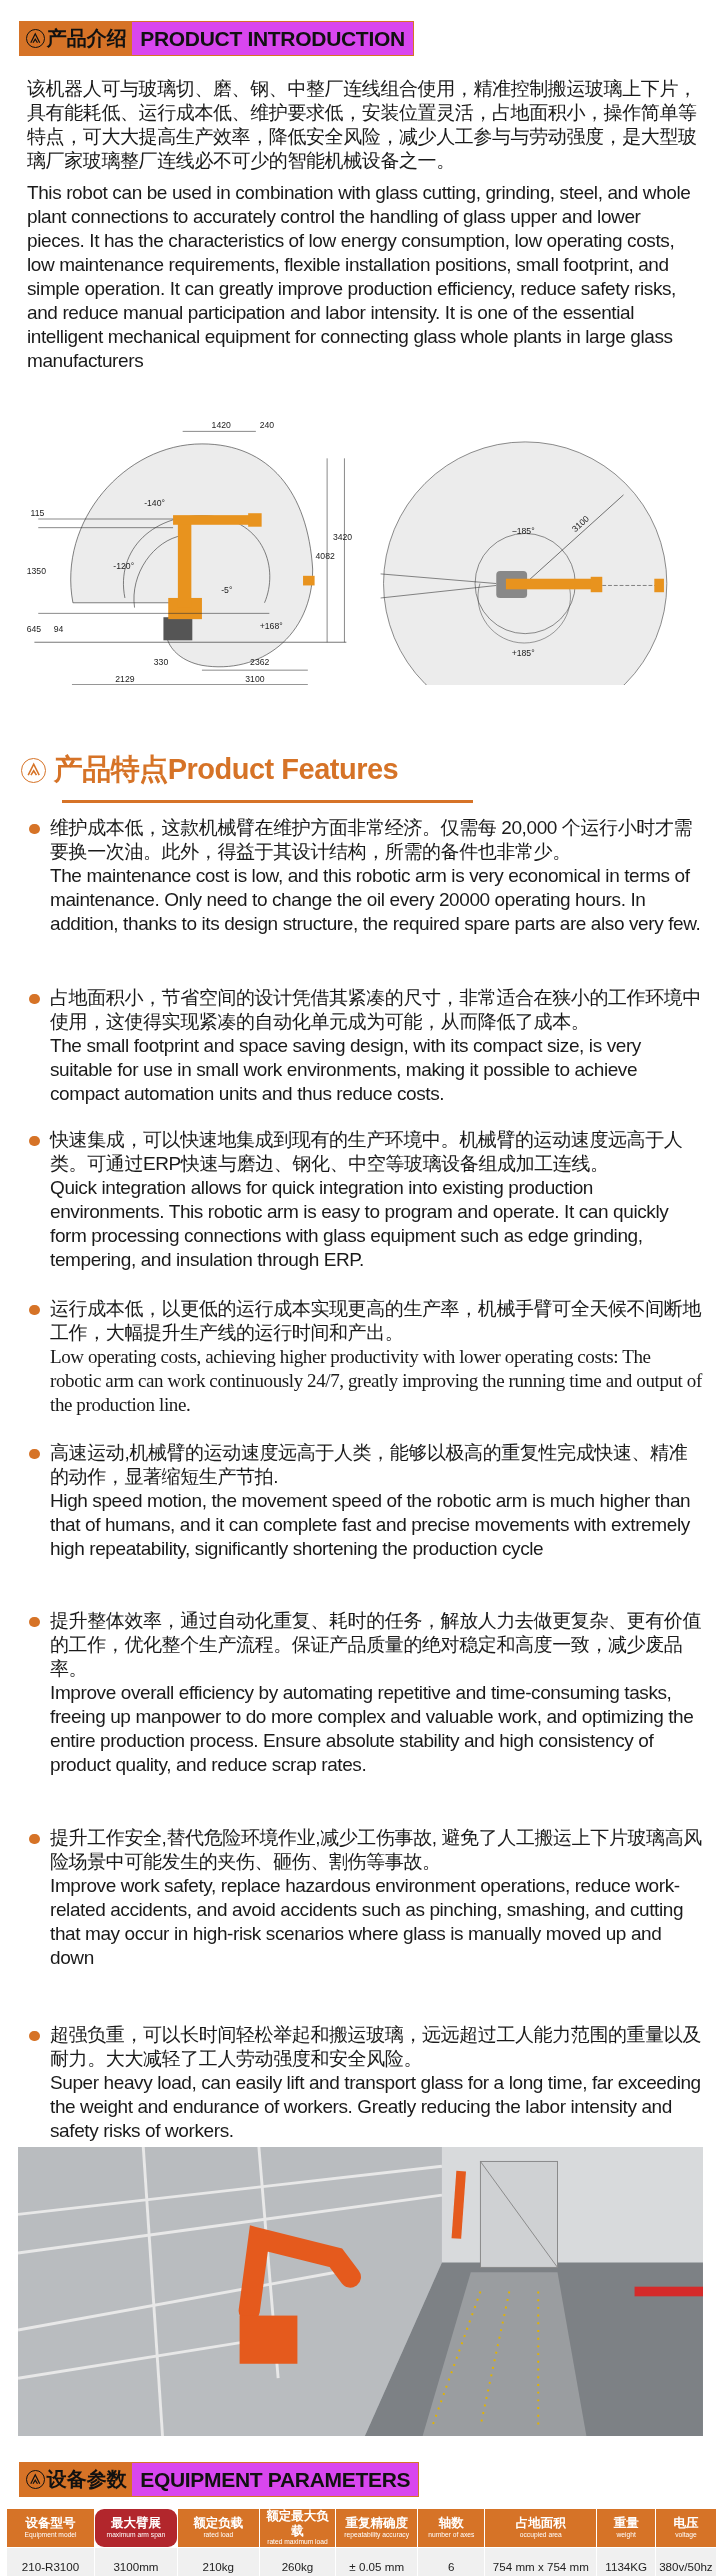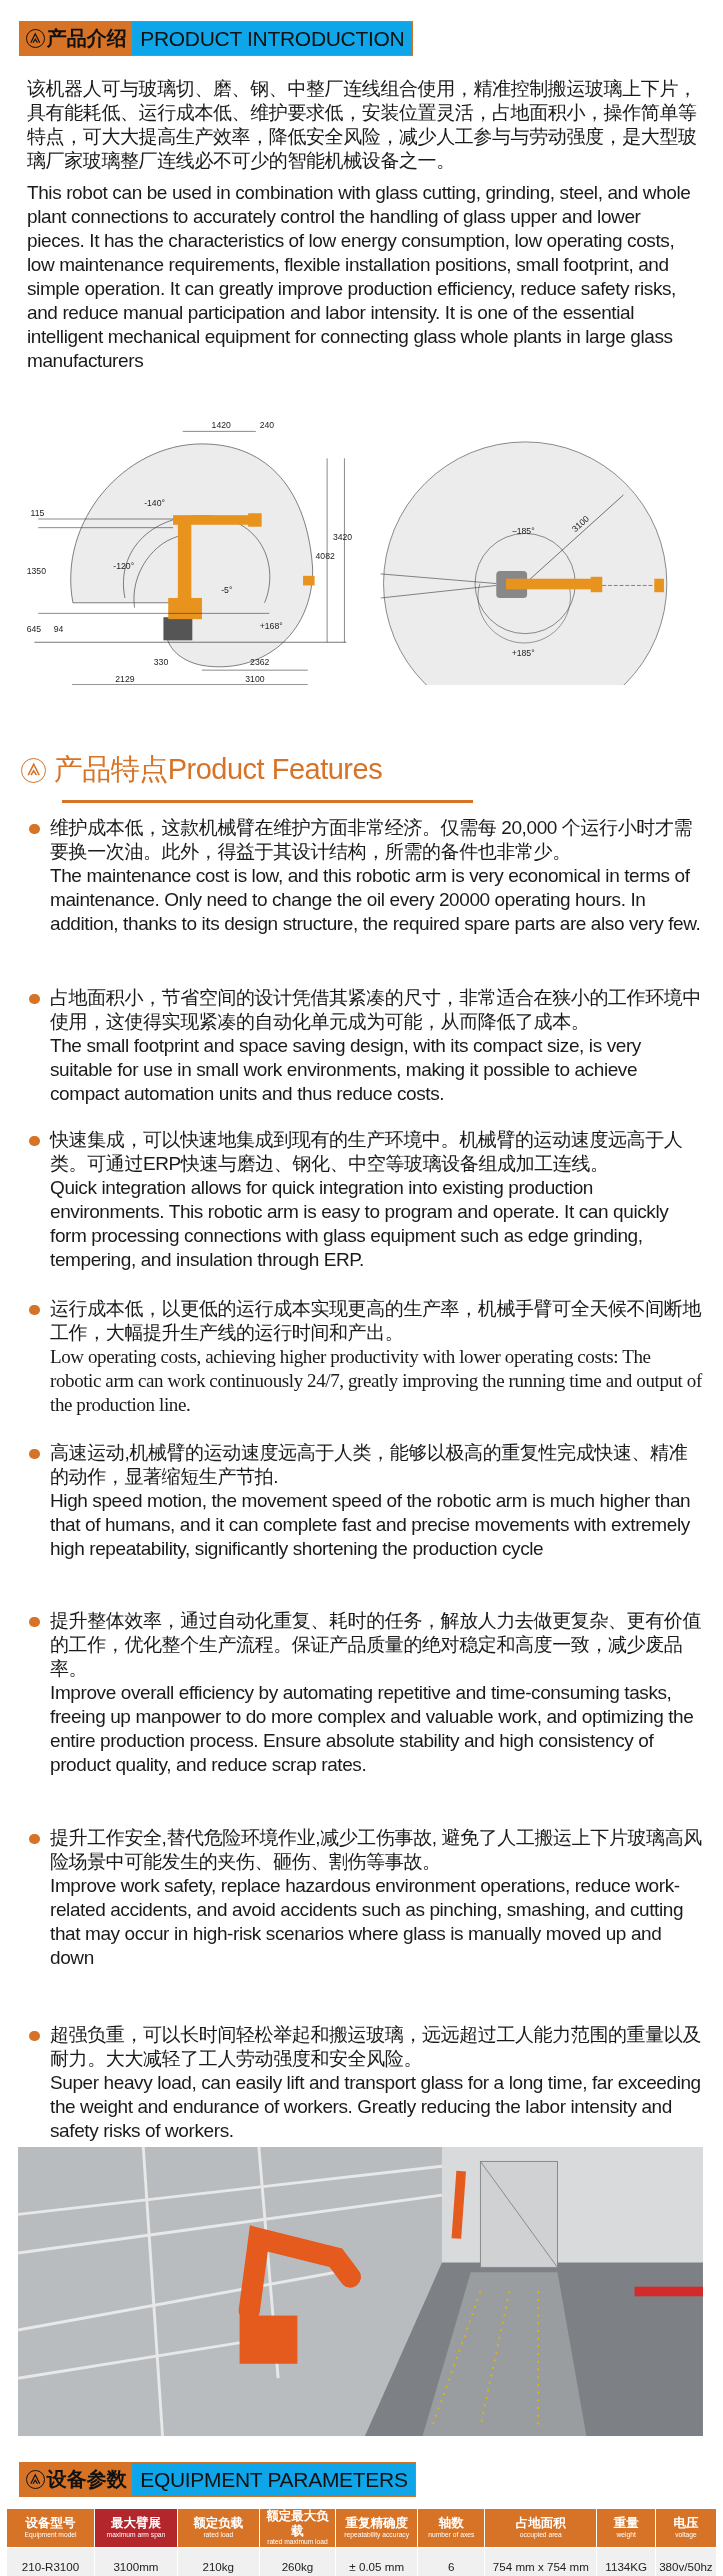--- a/index.html
+++ b/index.html
@@ -1,34 +1,34 @@
 <!DOCTYPE html>
 <html><head>
 <meta charset="utf-8">
 <style>
   * { box-sizing: border-box; margin: 0; padding: 0; }
   body { width: 723px; height: 2576px; background: #ffffff; font-family: "Liberation Sans", "DejaVu Sans", sans-serif; color: #1a1a1a; position: relative; overflow: hidden; }
   .sec-header { position: absolute; left: 19px; height: 35px; background: #d67327; border: 1.9px solid #d67327; display: flex; align-items: stretch; }
   .sec-header .cn { display: flex; align-items: center; color: #111; font-size: 20px; font-weight: bold; padding: 0 5.8px 0 5.8px; gap: 1.9px; }
-  .sec-header .en { background: #0ea5e9; display: flex; align-items: center; padding: 0 7.7px; font-size: 21px; color: #111; letter-spacing: -0.3px; }
+  .sec-header .en { background: #d946ef; display: flex; align-items: center; padding: 0 7.7px; font-size: 21px; color: #111; letter-spacing: -0.3px; font-weight: bold; }
   .logo-circ { width: 19px; height: 19px; border: 1.4px solid #111; border-radius: 50%; display: inline-flex; align-items: center; justify-content: center; }
   .logo-circ svg { width: 12.5px; height: 12.5px; }
   .para { position: absolute; left: 19px; width: 686px; font-size: 19px; line-height: 24px; color: #1a1a1a; letter-spacing: -0.4px; }
   .para p { margin: 8px; }
   .diagram { position: absolute; top: 405px; height: 280px; }
   .feat-title { position: absolute; left: 21px; top: 750px; display: flex; align-items: center; gap: 7.7px; }
-  .feat-title .t { color: #d67327; font-size: 29px; font-weight: normal; letter-spacing: -0.5px; }
+  .feat-title .t { color: #d67327; font-size: 29px; font-weight: bold; letter-spacing: -0.5px; }
   .feat-title .logo-o { width: 25px; height: 25px; border: 1.9px solid #d67327; border-radius: 50%; display: inline-flex; align-items: center; justify-content: center; }
   .feat-line { position: absolute; left: 62px; top: 800px; width: 411px; height: 2.9px; background: #d67327; }
   .feature { position: absolute; left: 29px; width: 675px; font-size: 19px; line-height: 24px; letter-spacing: -0.4px; padding-left: 21px; }
   .feature .dot { position: absolute; left: 0; top: 7.7px; width: 10.6px; height: 10.6px; border-radius: 50%; background: #d67327; }
   .photo { position: absolute; left: 18.3px; top: 2147px; width: 685px; height: 289px; background: #c9cdd1; overflow: hidden; }
   .params-table { position: absolute; left: 5.8px; top: 2509px; width: 711px; border-collapse: separate; border-spacing: 1.9px 0; }
   .params-table th { height: 35px; background: #d67327; color: #fff; font-weight: bold; text-align: center; vertical-align: middle; padding: 0 1.9px; }
-  .params-table th.hl { background: #b2262c; }
+  .params-table th.hl { background: #b2262c; border-radius: 9px; }
   .params-table th .hcn { display: block; font-size: 12.5px; line-height: 14.5px; }
   .params-table th .hen { display: block; font-size: 6.7px; line-height: 8.7px; font-weight: normal; }
   .params-table td { height: 39px; background: #f0f0f0; text-align: center; font-size: 11.6px; color: #222; border-top: 1.9px solid #fff; }
 </style>
 </head>
 <body>
 
 <div class="sec-header" style="top:21px;">
   <div class="cn">
     <span class="logo-circ">

